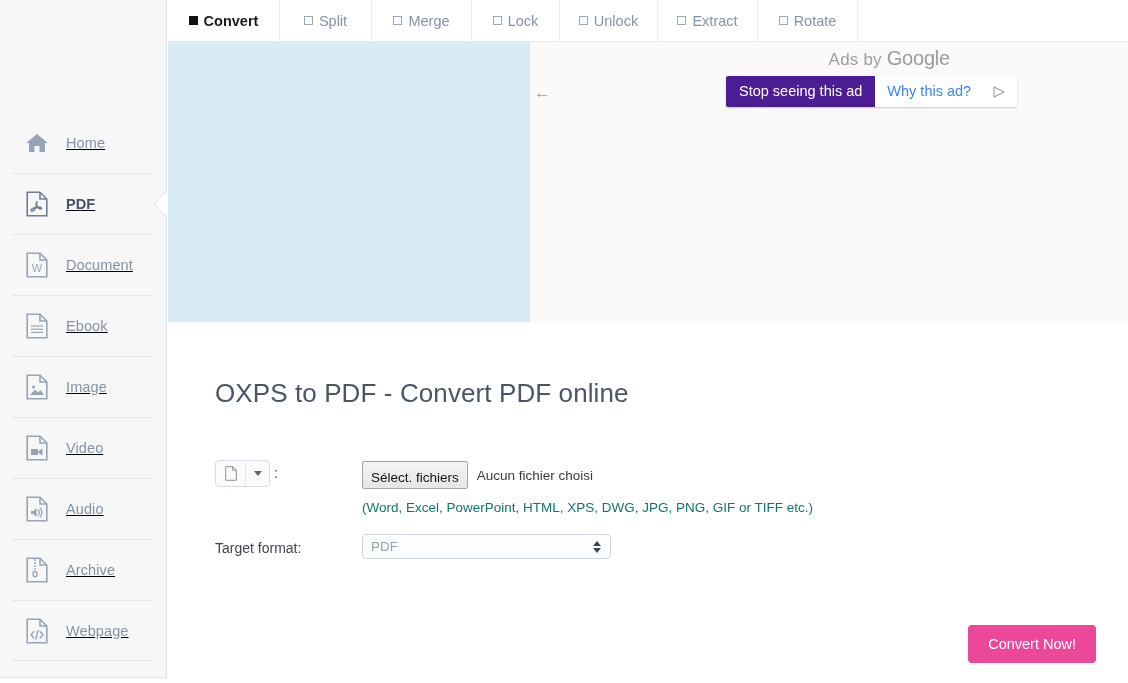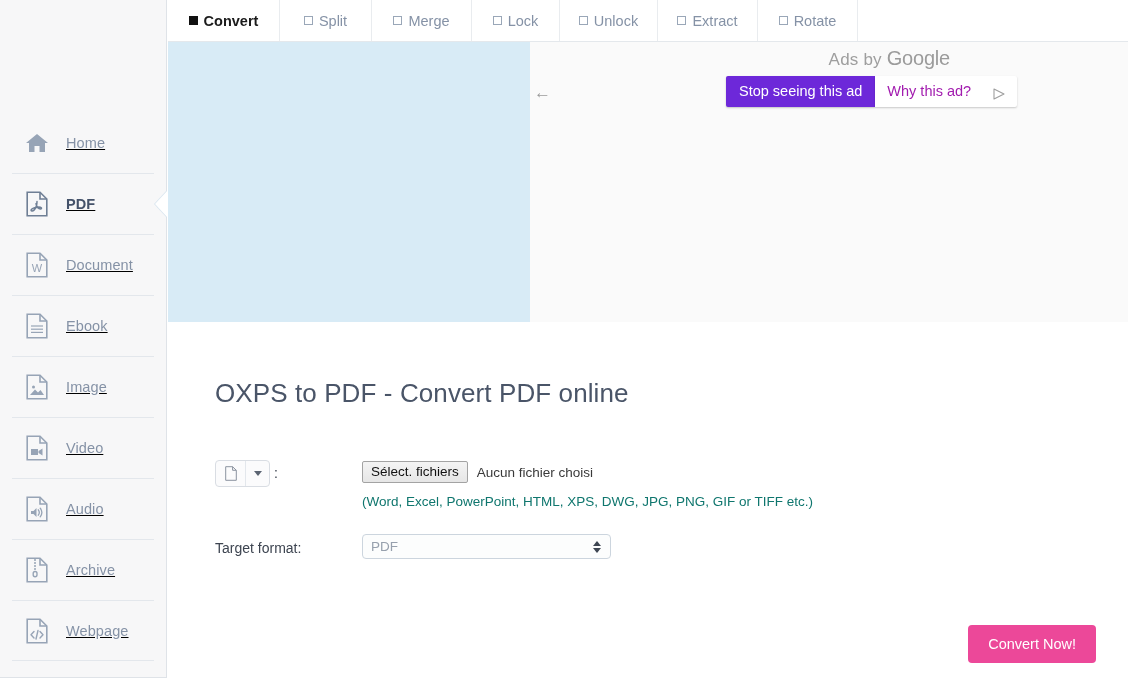--- a/index.html
+++ b/index.html
@@ -181,38 +181,38 @@
     letter-spacing: -.2px;
   }
   #ad-buttons {
     position: absolute;
     left: 558px;
     top: 34px;
     display: flex;
     align-items: stretch;
   }
   #stop-seeing-ad {
-    background: #6d28d9;
+    background: #4c1d95;
     color: #ffffff;
     font-size: 14.5px;
     padding: 7px 13px 8px;
     border-radius: 2px 0 0 2px;
     cursor: pointer;
     box-shadow: 0 1px 2px rgba(0,0,0,.22);
   }
   #why-this-ad {
     background: #ffffff;
-    color: #a21caf;
+    color: #3b82f6;
     font-size: 14.5px;
     padding: 7px 12px 8px;
     border-radius: 0 2px 2px 0;
     cursor: pointer;
     box-shadow: 0 1px 2px rgba(0,0,0,.2);
     display: flex;
-    align-items: flex-end;
+    align-items: center;
     gap: 22px;
   }
   .adchoices-ico {
     display: inline-block;
     width: 12px;
     height: 12px;
     position: relative;
   }
 
   
@@ -291,21 +291,21 @@
   #file-input-line {
     display: flex;
     align-items: center;
     font-size: 13.5px;
     color: #2b2b2b;
   }
   #select-files-btn {
     background: linear-gradient(#f4f4f4, #e6e6e6);
     border: 1px solid #a3a3a3;
     border-radius: 2px;
-    padding: 2px 8px 3px;
+    padding: 8px 8px 3px;
     font-size: 13.5px;
     color: #111111;
     cursor: pointer;
     font-family: "Liberation Sans", sans-serif;
   }
   #no-file-chosen {
     margin-left: 9px;
     font-size: 13.5px;
     color: #3a3a3a;
   }

